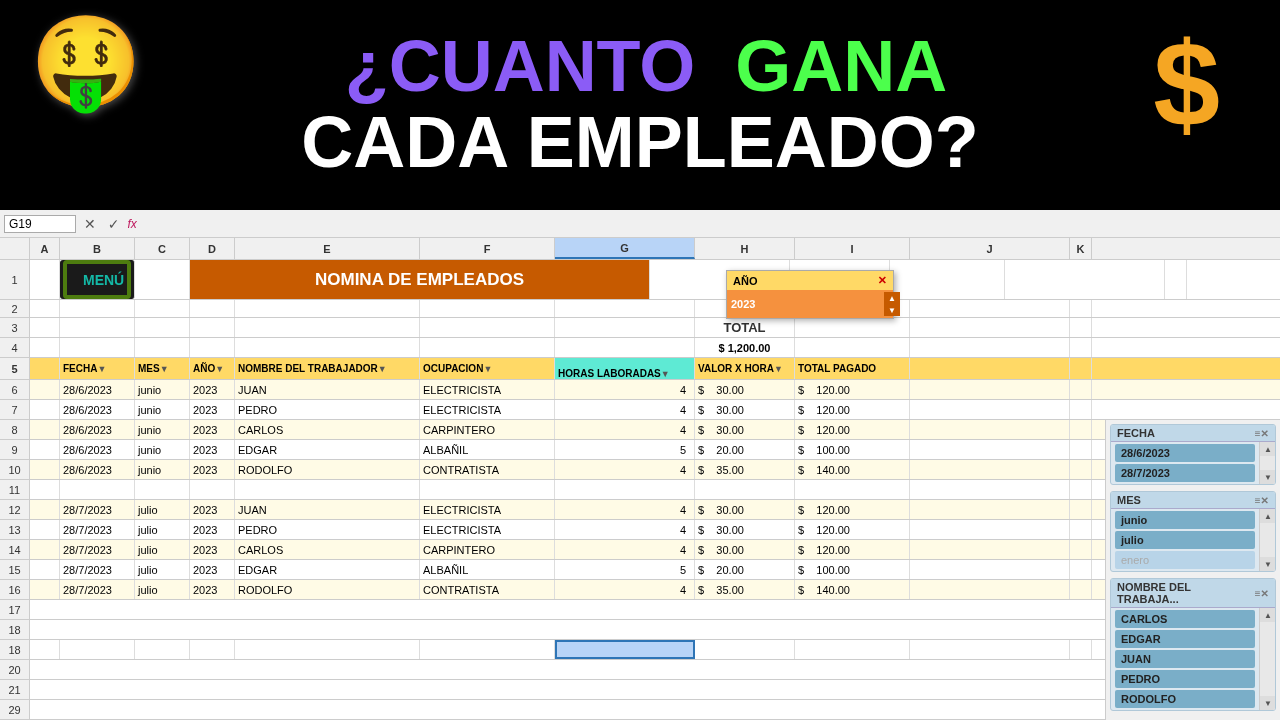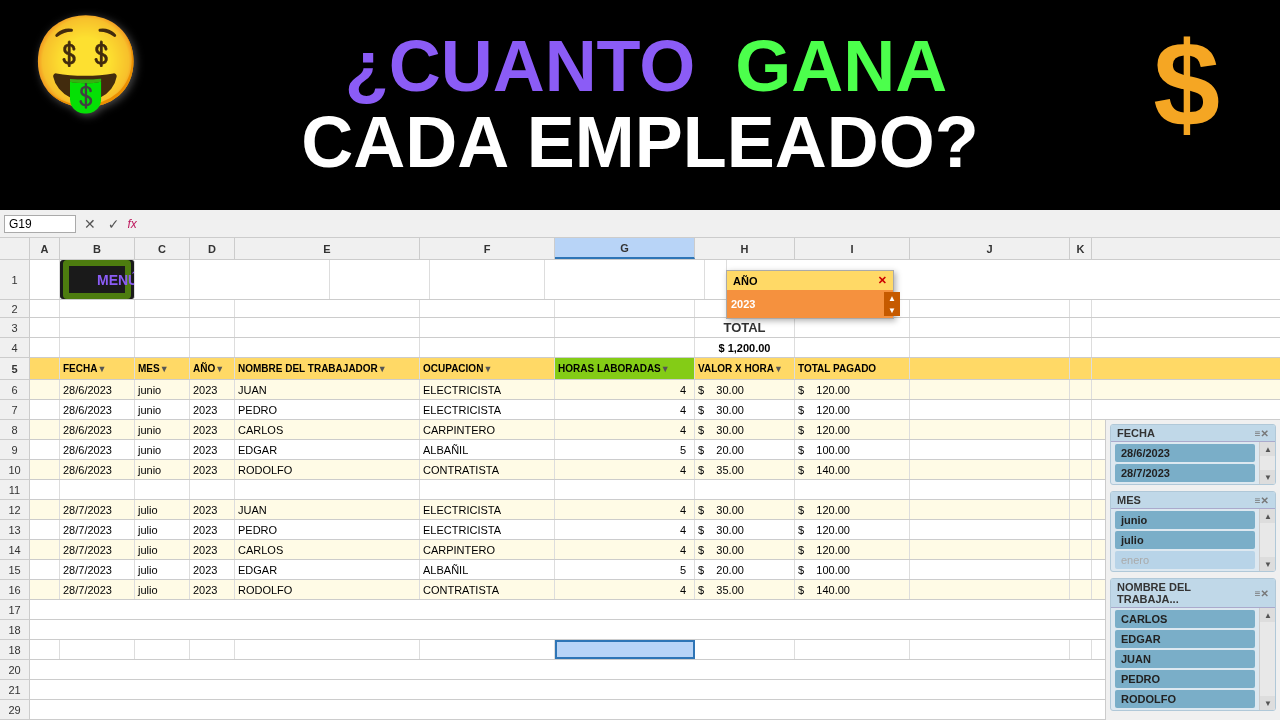--- a/index.html
+++ b/index.html
@@ -161,26 +161,26 @@
     .col-j { width: 160px; min-width: 160px; }
     .col-k { width: 22px; min-width: 22px; }
 
     
     .row-1 { min-height: 40px; }
     .row-5 { background: #ffd966; font-weight: bold; }
 
     
     .menu-btn {
       background: #1a1a1a;
-      color: #8b5cf6;
+      color: #14b8a6;
       font-weight: bold;
       font-size: 14px;
-      border: 6px solid #4d7c0f;
+      border: 4px solid #4d7c0f;
       border-radius: 4px;
-      padding: 4px 28px;
+      padding: 4px 16px;
       cursor: pointer;
       white-space: nowrap;
     }
 
     
     .filter-popup {
       position: absolute;
       background: #fff;
       border: 1px solid #aaa;
       box-shadow: 2px 2px 6px rgba(0,0,0,0.3);
@@ -362,20 +362,21 @@
 
   <div id="grid-rows">
 
     <div class="grid-row row-1">
       <div class="row-num">1</div>
       <div class="cell col-a"></div>
       <div class="cell col-b" style="background:#1a1a1a;border-radius:3px;">
         <button class="menu-btn" style="width:100%;height:100%;">MENÚ</button>
       </div>
       <div class="cell col-c"></div>
+      <div class="cell col-d col-e col-f" style="width:460px;min-width:460px;background:#c65a00;color:#fff;font-weight:bold;font-size:17px;justify-content:center;">NOMINA DE EMPLEADOS</div>
       <div class="cell col-g"></div>
       <div class="cell col-h"></div>
       <div class="cell col-i"></div>
       <div class="cell col-j"></div>
       <div class="cell col-k"></div>
     </div>
 
     <div class="grid-row" style="min-height:18px;">
       <div class="row-num">2</div>
       <div class="cell col-a"></div>
@@ -422,21 +423,21 @@
     </div>
 
     <div class="grid-row row-5" style="min-height:22px;background:#ffd966;">
       <div class="row-num" style="background:#f0f0f0;">5</div>
       <div class="cell col-a" style="background:#ffd966;"></div>
       <div class="cell col-b" style="background:#ffd966;font-weight:bold;font-size:10px;">FECHA <span style="color:#555;font-size:9px;">▼</span></div>
       <div class="cell col-c" style="background:#ffd966;font-weight:bold;font-size:10px;">MES <span style="color:#555;font-size:9px;">▼</span></div>
       <div class="cell col-d" style="background:#ffd966;font-weight:bold;font-size:10px;">AÑO <span style="color:#555;font-size:9px;">▼</span></div>
       <div class="cell col-e" style="background:#ffd966;font-weight:bold;font-size:10px;">NOMBRE DEL TRABAJADOR <span style="color:#555;font-size:9px;">▼</span></div>
       <div class="cell col-f" style="background:#ffd966;font-weight:bold;font-size:10px;">OCUPACION <span style="color:#555;font-size:9px;">▼</span></div>
-      <div class="cell col-g" style="background:#84cc16;font-weight:bold;font-size:10px;">HORAS LABORADAS <span style="color:#555;font-size:9px;">▼</span></div>
+      <div class="cell col-g" style="background:#5eead4;font-weight:bold;font-size:10px;align-items:flex-end;">HORAS LABORADAS <span style="color:#555;font-size:9px;">▼</span></div>
       <div class="cell col-h" style="background:#ffd966;font-weight:bold;font-size:10px;">VALOR X HORA <span style="color:#555;font-size:9px;">▼</span></div>
       <div class="cell col-i" style="background:#ffd966;font-weight:bold;font-size:10px;">TOTAL PAGADO</div>
       <div class="cell col-j" style="background:#ffd966;"></div>
       <div class="cell col-k" style="background:#ffd966;"></div>
     </div>
 
     <div class="grid-row row-even">
       <div class="row-num">6</div>
       <div class="cell col-a"></div>
       <div class="cell col-b">28/6/2023</div>

